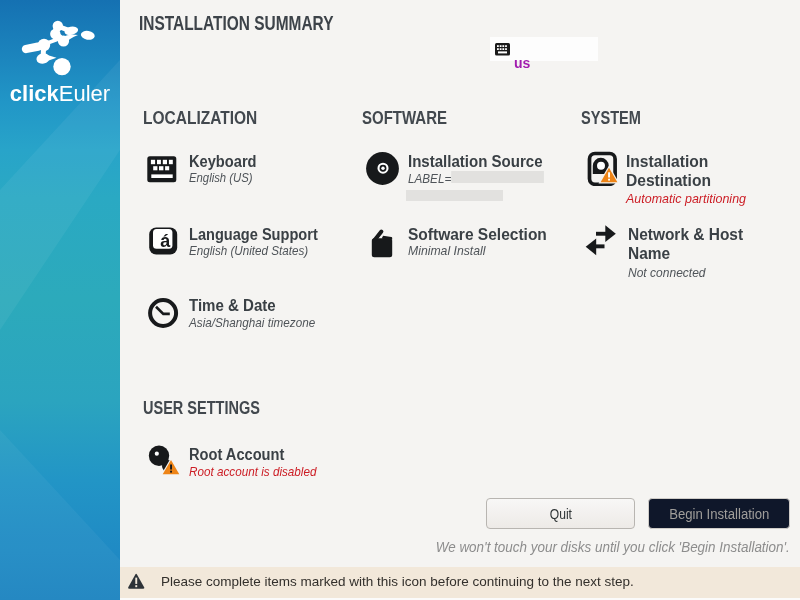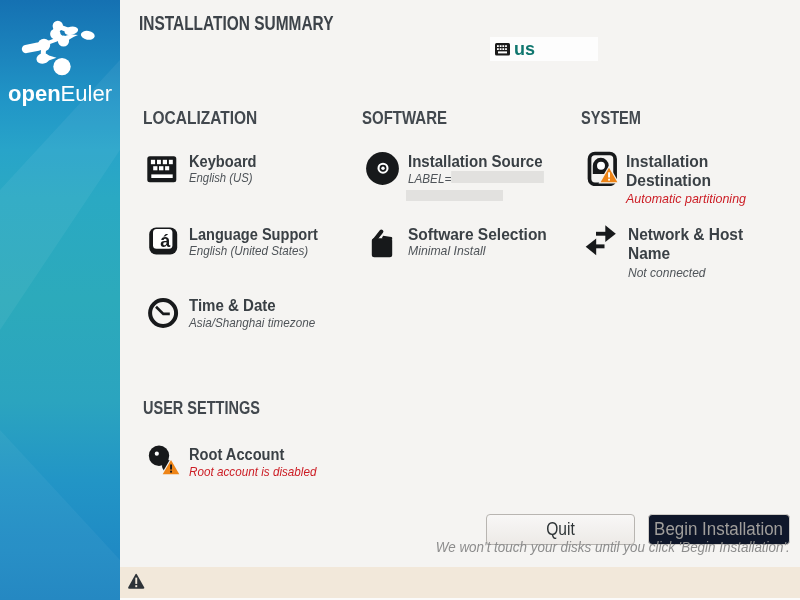--- a/index.html
+++ b/index.html
@@ -25,22 +25,22 @@
   .ttl { font-size:16px; font-weight:bold; color:#3a4045; line-height:19px;
          transform:scaleX(0.94); transform-origin:0 0; white-space:nowrap; }
   .ttl.wrap { white-space:normal; }
   .sub { font-size:13px; font-style:italic; color:#4f5459; line-height:16px;
          transform:scaleX(0.90); transform-origin:0 0; white-space:nowrap; }
   .sub.red { color:#cc1d25; }
   .hdr { font-size:18.5px; font-weight:bold; color:#42484e; line-height:20px;
          transform-origin:0 0; white-space:nowrap; }
   .redact { display:inline-block; background:#e2e1df; vertical-align:baseline; }
 
-  .btn { position:absolute; height:31px; border-radius:4px; font-size:18px;
-         display:flex; align-items:center; justify-content:center;margin-top:16px; }
+  .btn { position:absolute; height:31px; border-radius:4px; font-size:14px;
+         display:flex; align-items:center; justify-content:center; }
   #quit { left:486px; top:498px; width:149px; border:1px solid #b8b5b1;
           background:linear-gradient(#f8f7f6, #edeae7); color:#2e3436; }
   #begin { left:648px; top:498px; width:142px; border:1px solid #cfccc8;
            background:#0f172a; color:#a09e9b; }
   #quit span { transform:scaleX(0.865); } #begin span { transform:scaleX(0.94); }
 
   #hint { position:absolute; right:10px; top:539px; font-size:14px; transform:scaleX(0.96); transform-origin:100% 0;
           font-style:italic; color:#8d8d8d; }
 
   #warnbar { position:absolute; left:120px; top:567px; width:680px; height:31px;
@@ -70,41 +70,41 @@
         <path d="M 62,37.2 Q 69,33.2 78,34.9 Q 69.5,38.3 64.5,43.5 Z" stroke="none"></path>
         <circle cx="44" cy="45" r="6.2" stroke="none"></circle>
         <line x1="46" y1="43.5" x2="57" y2="39.5" stroke-width="3.5" stroke-linecap="round"></line>
         <line x1="26" y1="49" x2="38" y2="46.6" stroke-width="8.4" stroke-linecap="round"></line>
         <ellipse cx="43" cy="58.5" rx="6.6" ry="5.2" stroke="none" transform="rotate(-10 43 58.5)"></ellipse>
         <line x1="43.7" y1="47" x2="43" y2="57" stroke-width="5" stroke-linecap="round"></line>
         <path d="M 44,54 L 56.5,57.8 L 44.5,62 Z" stroke="none"></path>
         <circle cx="62" cy="66.6" r="8.7" stroke="none"></circle>
       </g>
     </svg>
-    <div id="logotext"><b>open</b>Euler</div>
+    <div id="logotext"><b>click</b>Euler</div>
   </div>
 
   <div class="abs" style="left:138.5px; top:12.3px; font-size:19.5px; font-weight:bold; color:#3d4349; line-height:23px; transform:scaleX(0.792); transform-origin:0 0; white-space:nowrap;">INSTALLATION SUMMARY</div>
 
   <div id="kbw">
     <svg width="15" height="13" viewBox="0 0 15 13" style="position:absolute;left:5px;top:5.5px">
       <rect x="0" y="0" width="15" height="12.5" rx="1.5" fill="#1a1a1a"></rect>
       <g fill="#fff">
         <rect x="2" y="2.2" width="1.8" height="1.8"></rect>
         <rect x="4.7" y="2.2" width="1.8" height="1.8"></rect>
         <rect x="7.4" y="2.2" width="1.8" height="1.8"></rect>
         <rect x="10.1" y="2.2" width="1.8" height="1.8"></rect>
         <rect x="2" y="5.2" width="1.8" height="1.8"></rect>
         <rect x="4.7" y="5.2" width="1.8" height="1.8"></rect>
         <rect x="7.4" y="5.2" width="1.8" height="1.8"></rect>
         <rect x="10.1" y="5.2" width="1.8" height="1.8"></rect>
         <rect x="3" y="8.4" width="9" height="2"></rect>
       </g>
     </svg>
-    <span style="position:absolute; left:24px; top:2px; font-size:18px; font-weight:bold; color:#0f766e;">us</span>
+    <span style="position:absolute; left:24px; top:18px; font-size:14px; font-weight:bold; color:#a21caf;">us</span>
   </div>
 
   <div class="abs hdr" style="left:143px; top:108.4px; transform:scaleX(0.838);">LOCALIZATION</div>
   <div class="abs hdr" style="left:362.3px; top:108.4px; transform:scaleX(0.811);">SOFTWARE</div>
   <div class="abs hdr" style="left:581px; top:108.4px; transform:scaleX(0.788);">SYSTEM</div>
   <div class="abs hdr" style="left:142.5px; top:397.5px; transform:scaleX(0.784);">USER SETTINGS</div>
 
   <svg class="abs" width="30" height="27" viewBox="0 0 30 27" style="left:147px; top:155.5px;">
     <rect x="0.3" y="0.3" width="29" height="26" rx="2.5" fill="#17191b"></rect>
     <g fill="#fff">
@@ -197,14 +197,15 @@
     <span>Begin Installation</span>
   </div>
   <div id="hint">We won't touch your disks until you click 'Begin Installation'.</div>
 
   <div id="warnbar">
     <svg width="17" height="16.8" viewBox="0 0 17 16" preserveAspectRatio="none" style="position:absolute;left:8px;top:5.8px">
       <path d="M7.2,1.6 Q8.15,0 9.1,1.6 L16,13.4 Q16.9,15 15.1,15 L1.3,15 Q-0.5,15 0.4,13.4 Z" fill="#2e3338"></path>
       <rect x="7.3" y="4.4" width="1.9" height="6" fill="#f2e8da"></rect>
       <rect x="7.3" y="11.6" width="1.9" height="1.9" fill="#f2e8da"></rect>
     </svg>
+    <span class="txt">Please complete items marked with this icon before continuing to the next step.</span>
   </div>
   <div id="understrip"></div>
 
 </body></html>

